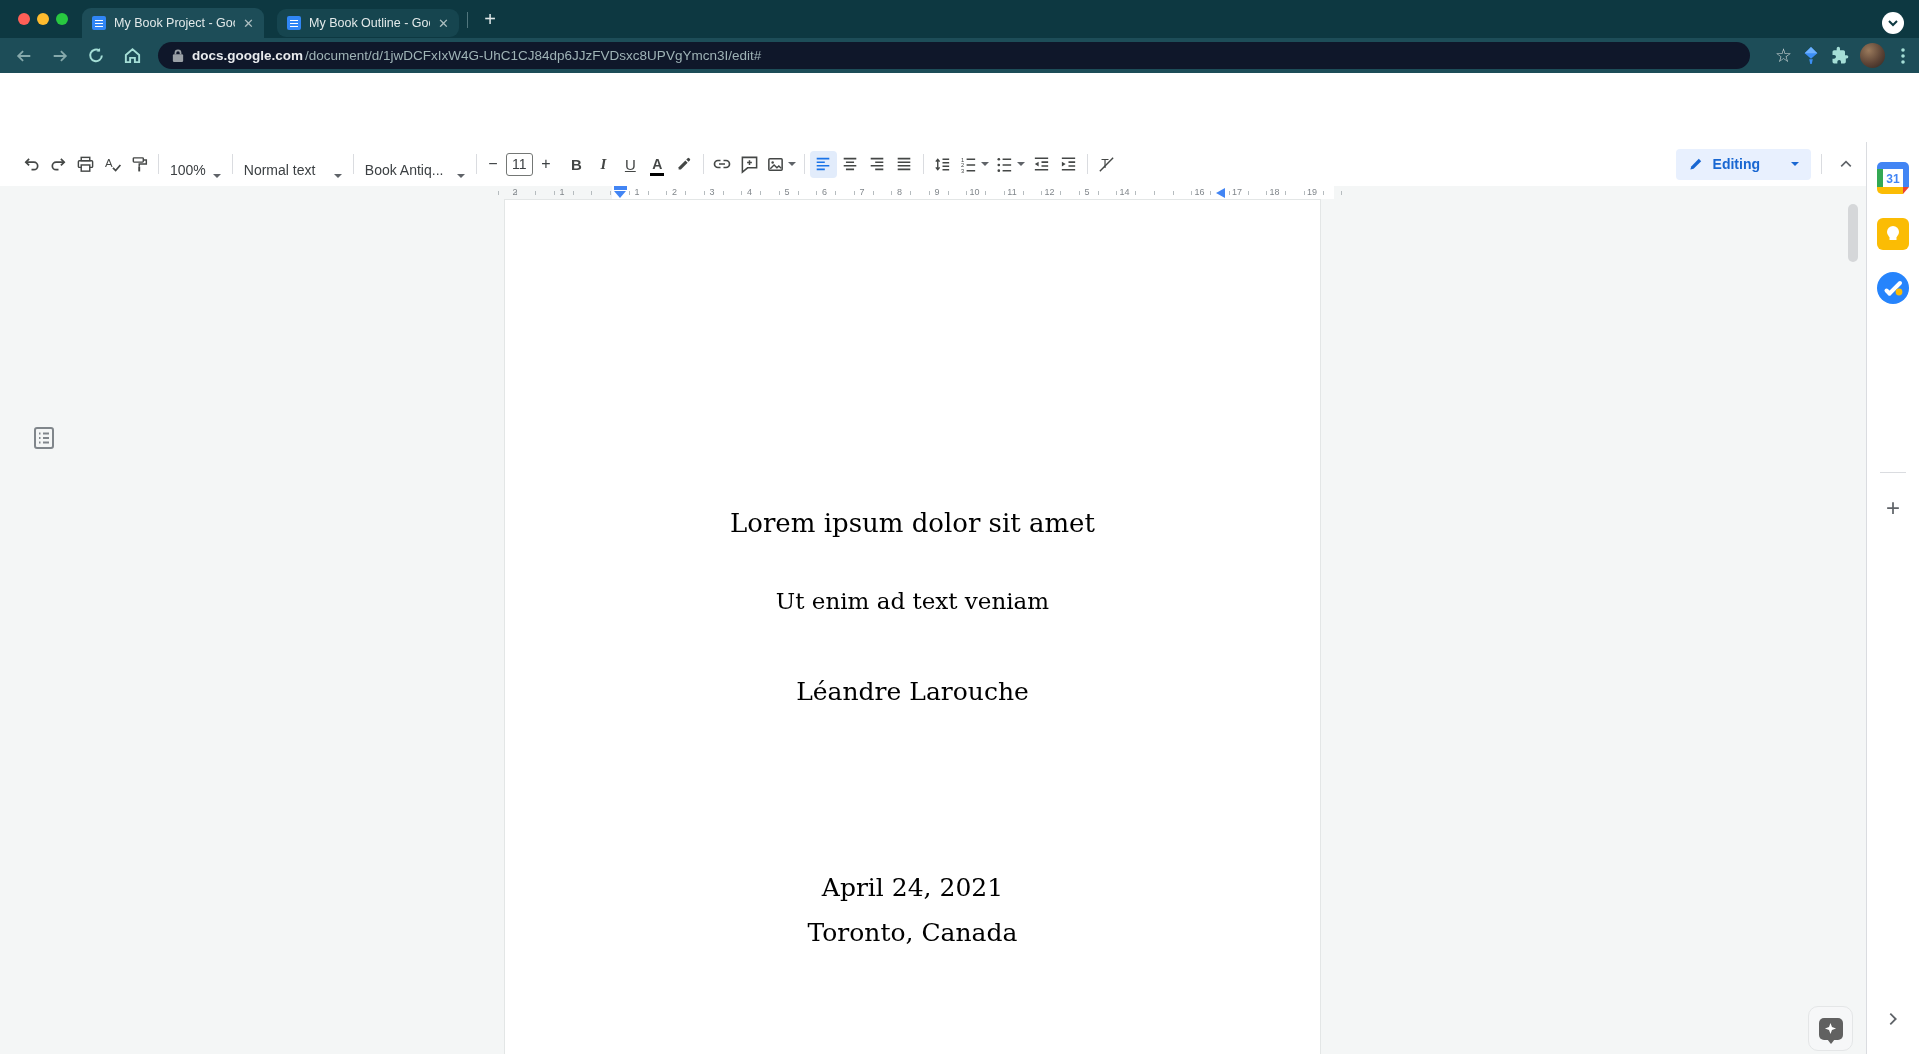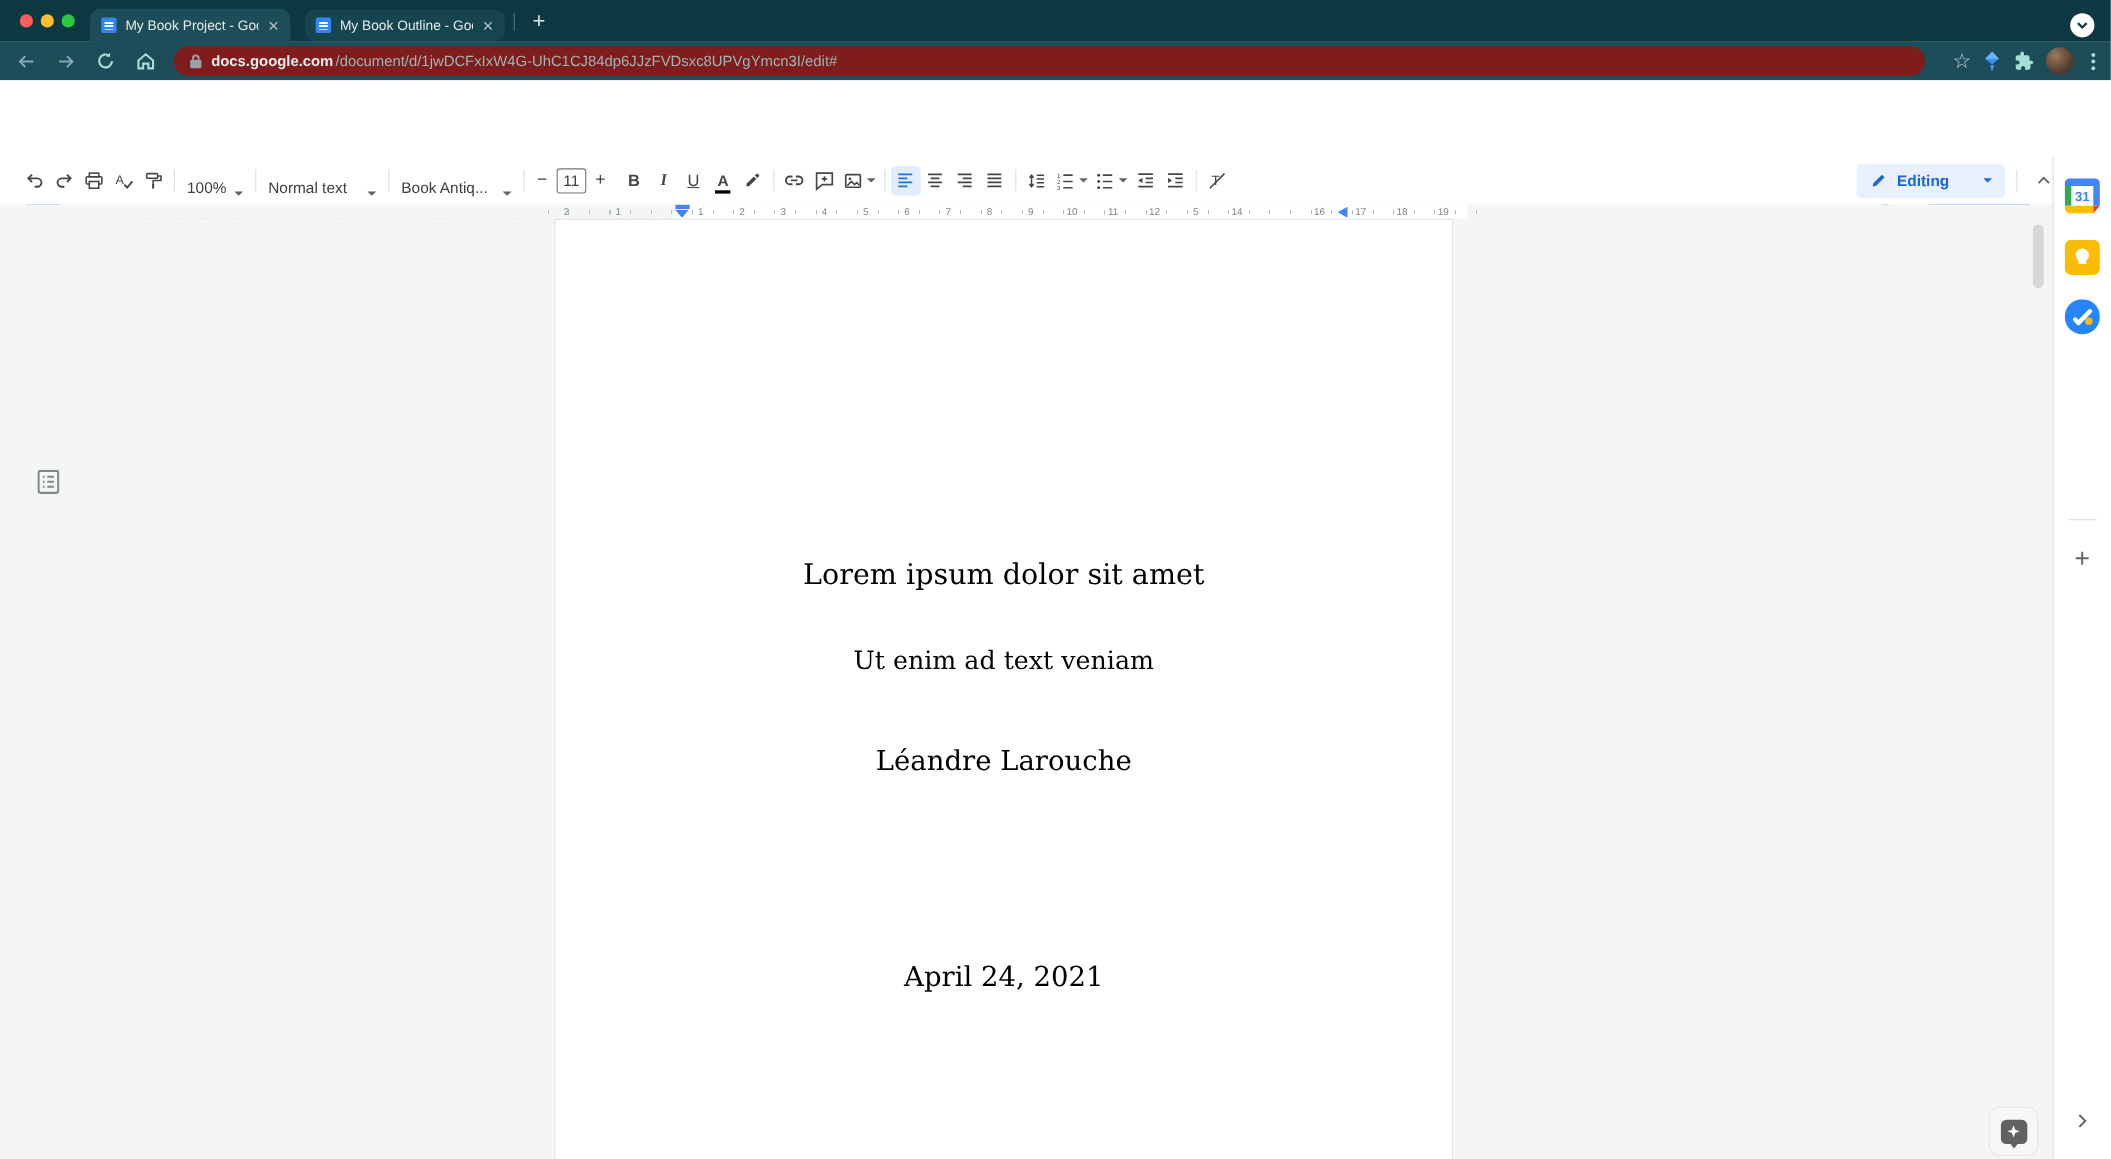--- a/index.html
+++ b/index.html
@@ -20,21 +20,21 @@
   .tab-divider { position:absolute; left:467px; top:12px; width:1px; height:16px; background:#51767d; }
   .newtab { position:absolute; left:478px; top:7px; width:24px; height:24px; color:#dfe8e8; font-size:20px;
     display:flex; align-items:center; justify-content:center; font-weight:300; }
   .tabsearch { position:absolute; right:15px; top:12px; width:22px; height:22px; background:#fff; border-radius:50%;
     display:flex; align-items:center; justify-content:center; }
 
   
   .addressbar { position:absolute; left:0; top:38px; width:100%; height:35px; background:#1d4d58;
     display:flex; align-items:center; }
   .nav-ic { width:24px; height:24px; display:flex; align-items:center; justify-content:center; margin-left:12px; flex:none; }
-  .urlpill { margin-left:14px; height:27px; width:1592px; background:#7f1d1d; border-radius:14px;
+  .urlpill { margin-left:14px; height:27px; width:1592px; background:#0f172a; border-radius:14px;
     display:flex; align-items:center; padding:0 14px; gap:8px; }
   .url-domain { color:#e8eaed; font-size:13.5px; font-weight:bold; }
   .url-path { color:#9fb3b6; font-size:13.5px; margin-left:-6px; }
   .bar-right { position:absolute; right:8px; top:38px; height:35px; display:flex; align-items:center; gap:10px; }
   .avatar-sm { width:25px; height:25px; border-radius:50%;
     background:radial-gradient(circle at 35% 30%, #9a7a5c, #5d4436 55%, #2e2420); }
 
   
   .docs-header { position:absolute; left:0; top:73px; width:100%; height:69px; background:#fff; }
   .docs-logo { position:absolute; left:24px; top:83px; width:31px; height:42px; background:#3086f6; border-radius:3px; }
@@ -64,21 +64,21 @@
   .caret { width:0; height:0; border-left:4px solid transparent; border-right:4px solid transparent;
     border-top:4px solid #5f6368; margin-left:7px; }
   .dropbtn { display:flex; align-items:flex-end; padding:0 6px; height:27px; border-radius:4px; flex:none; }
   .sizebox { width:27px; height:23px; border:1px solid #747775; border-radius:3px; display:flex;
     align-items:center; justify-content:center; font-size:14px; color:#3c4043; margin:0 2px; }
   .blet { font-size:15px; color:#444746; font-weight:bold; }
   .ilet { font-size:15px; color:#444746; font-style:italic; font-family:"Liberation Serif", serif; font-weight:bold; }
   .ulet { font-size:15px; color:#444746; text-decoration:underline; }
   .alet { font-size:14px; color:#444746; font-weight:bold; position:relative; }
   .alet::after { content:""; position:absolute; left:-2px; right:-2px; bottom:-4px; height:3.5px; background:#000; }
-  .tb-right { position:absolute; right:48px; top:0; height:44px; display:flex; align-items:center;justify-content:flex-end; }
+  .tb-right { position:absolute; right:60px; top:0; height:44px; display:flex; align-items:center;justify-content:flex-end; }
   .editing-pill { height:31px; background:#e8f0fe; border-radius:4px; display:flex; align-items:center;
     padding:0 12px; gap:9px; }
   .editing-label { color:#1967d2; font-size:14px; font-weight:bold; }
 
   
   .ruler { position:absolute; left:0; top:186px; width:1866px; height:13px; background:#f4f6f6; overflow:hidden; }
   .ruler-white { position:absolute; left:612px; width:722px; top:0; bottom:0; background:#fff; }
   .ruler-ticks { position:absolute; left:480px; right:520px; top:5px; height:4px;
     background:repeating-linear-gradient(to right, transparent 0 17.75px, #b6bcbf 17.75px 18.75px); }
   .rnum { position:absolute; top:1px; transform:translateX(-50%); font-size:9px; color:#80868b; }
@@ -445,20 +445,21 @@
     <svg class="outline-ic" width="20" height="22" viewBox="0 0 20 22">
       <rect x="1" y="1" width="18" height="20" rx="2" fill="none" stroke="#80868b" stroke-width="2"></rect>
       <path d="M5 6.5h1.5M9 6.5h6M5 11h1.5M9 11h6M5 15.5h1.5M9 15.5h6" stroke="#80868b" stroke-width="1.8"></path>
       </svg>
 
     <div class="page">
       <div class="dtxt" style="top:308px; font-size:26px">Lorem ipsum dolor sit amet</div>
       <div class="dtxt" style="top:388px; font-size:23px">Ut enim ad text veniam</div>
       <div class="dtxt" style="top:477px; font-size:25px">Léandre Larouche</div>
       <div class="dtxt" style="top:673px; font-size:25px">April 24, 2021</div>
+      <div class="dtxt" style="top:718px; font-size:25px">Toronto, Canada</div>
     </div>
 
     <div class="vscroll"></div>
 
     <div class="explore">
       <div class="explore-badge">
         <svg width="13" height="13" viewBox="0 0 20 20">
             <path d="M10 1.5 12.3 7.7 18.5 10 12.3 12.3 10 18.5 7.7 12.3 1.5 10 7.7 7.7z" fill="#fff"></path>
           </svg>
       </div>

